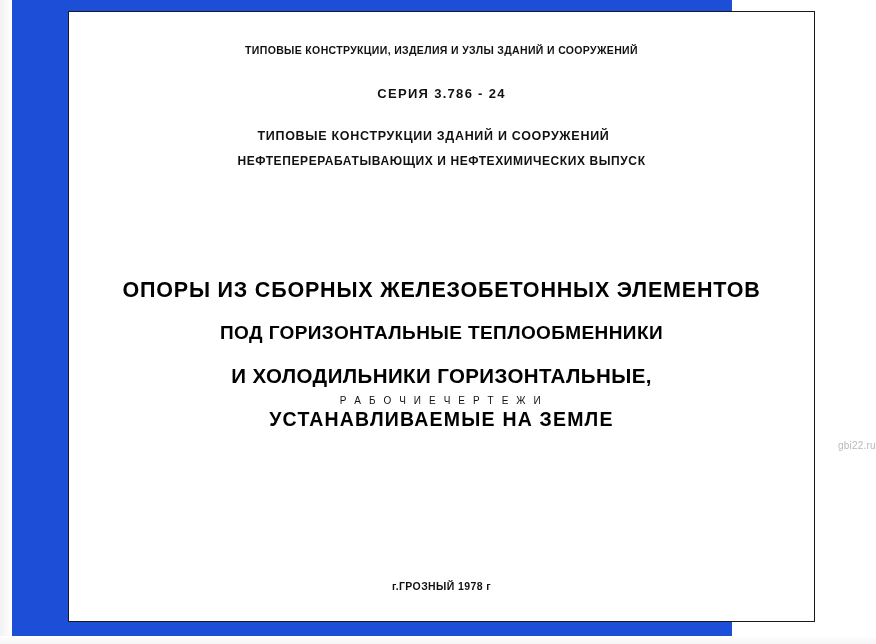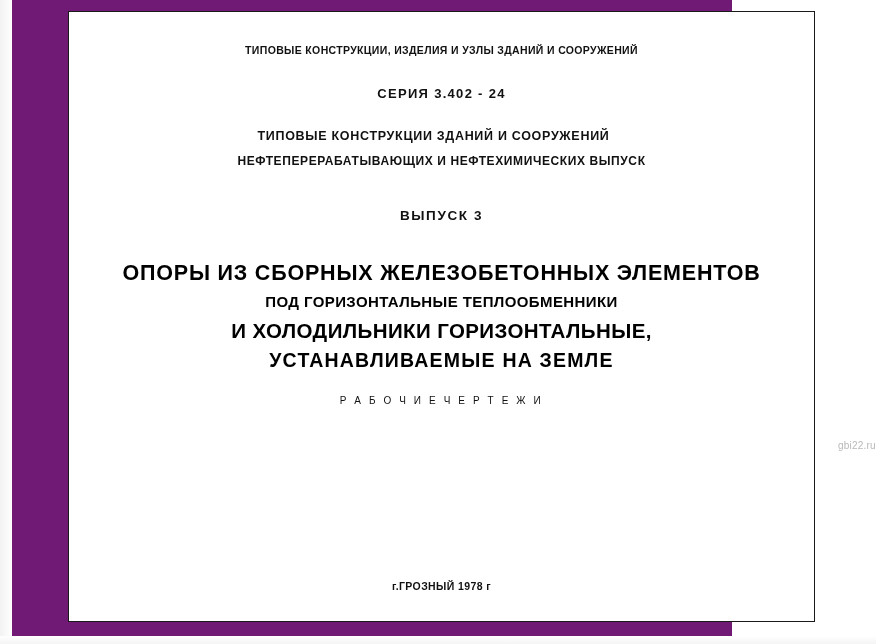--- a/index.html
+++ b/index.html
@@ -16,21 +16,21 @@
     position: relative;
   }
 
   
   .scan-page {
     position: absolute;
     left: 0;
     top: 0;
     width: 732px;
     height: 644px;
-    background: #701a75;
+    background: #1d4ed8;
   }
 
   
   .doc-frame {
     position: absolute;
     left: 68px;
     top: 11px;
     width: 747px;
     height: 611px;
     border: 1.5px solid #1a1a1a;
@@ -118,24 +118,24 @@
     top: 248px;
     color: #000;
   }
   .main-title .t-line {
     text-align: center;
     white-space: nowrap;
     font-weight: bold;
     font-size: 21px;
     letter-spacing: 0.6px;
     line-height: 26px;
-    margin: 0 0 3px 0;
+    margin: 17px 0 3px 0;
   }
   .main-title .t-line.l1 { font-size: 21.5px; letter-spacing: 0.8px; }
-  .main-title .t-line.l2 { font-size: 15px; letter-spacing: 0.4px; }
+  .main-title .t-line.l2 { font-size: 19px; letter-spacing: 0.4px; }
   .main-title .t-line.l3 { font-size: 20.5px; letter-spacing: 0.4px; }
   .main-title .t-line.l4 { font-size: 19.5px; letter-spacing: 1.2px; }
 
   
   .working-drawings {
     position: absolute;
     left: 0;
     right: 0;
     top: 383px;
     font-size: 10px;
@@ -188,27 +188,26 @@
 <div class="scan-page">
 
   <div class="edge-shade-left"></div>
   <div class="edge-shade-bottom"></div>
 
   <div class="doc-frame">
     <div class="doc-inner">
 
       <div class="line top-caption">ТИПОВЫЕ КОНСТРУКЦИИ, ИЗДЕЛИЯ И УЗЛЫ ЗДАНИЙ И СООРУЖЕНИЙ</div>
 
-      <div class="line series">СЕРИЯ 3.402 - 24</div>
+      <div class="line series">СЕРИЯ 3.786 - 24</div>
 
       <div class="line subtitle-1">ТИПОВЫЕ КОНСТРУКЦИИ ЗДАНИЙ И СООРУЖЕНИЙ</div>
 
       <div class="line subtitle-2">НЕФТЕПЕРЕРАБАТЫВАЮЩИХ И НЕФТЕХИМИЧЕСКИХ ВЫПУСК</div>
 
-      <div class="line issue">ВЫПУСК  3</div>
 
       <div class="main-title">
         <div class="t-line l1">ОПОРЫ ИЗ СБОРНЫХ  ЖЕЛЕЗОБЕТОННЫХ  ЭЛЕМЕНТОВ</div>
         <div class="t-line l2">ПОД ГОРИЗОНТАЛЬНЫЕ ТЕПЛООБМЕННИКИ</div>
         <div class="t-line l3">И   ХОЛОДИЛЬНИКИ ГОРИЗОНТАЛЬНЫЕ,</div>
         <div class="t-line l4">УСТАНАВЛИВАЕМЫЕ  НА   ЗЕМЛЕ</div>
       </div>
 
       <div class="line working-drawings">Р А Б О Ч И Е   Ч Е Р Т Е Ж И</div>
 

